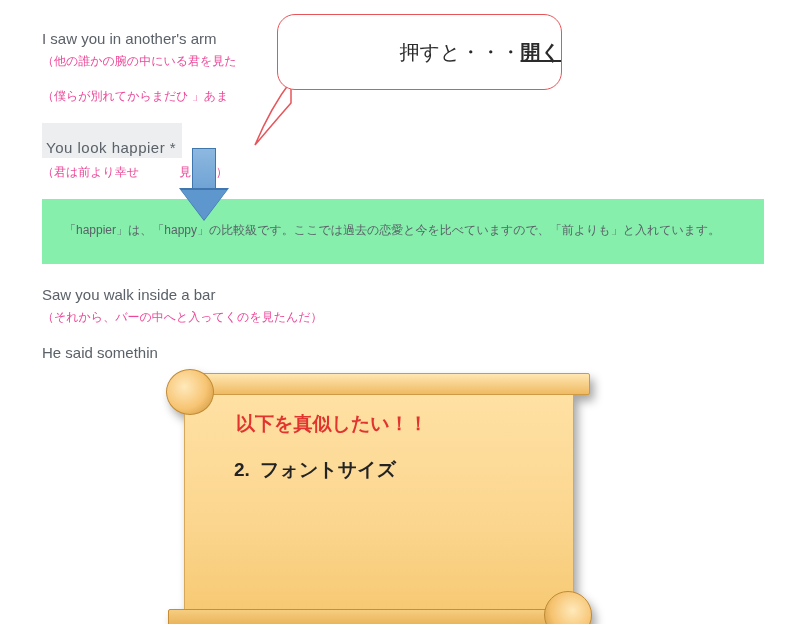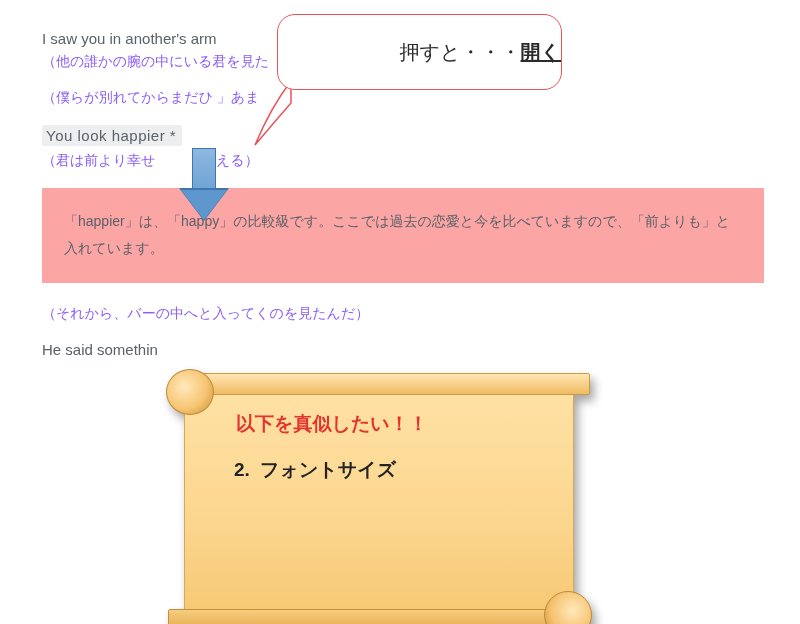--- a/index.html
+++ b/index.html
@@ -1,25 +1,25 @@
 <!DOCTYPE html>
 <html><head>
 <meta charset="utf-8">
 <style>
   html,body{margin:0;padding:0;width:800px;height:624px;background:#fff;
     font-family:"Hiragino Sans","Yu Gothic","Meiryo",sans-serif;overflow:hidden;}
   .stage{position:relative;width:768px;height:624px;}
   .content{position:absolute;left:42px;top:30px;width:720px;color:#555b62;}
   .en{font-size:15px;color:#5b6168;margin:0 0 6px 0;}
-  .ja{font-size:14px;color:#8b5cf6;margin:0 0 18px 0;}
+  .ja{font-size:12px;color:#ec4899;margin:0 0 18px 0;}
   .block{margin:0 0 2px 0;}
   .hlRow{display:flex;align-items:flex-start;}
-  .hl{background:#eceeef;color:#5b6168;font-size:15px;padding:2px 6px 2px 4px;
+  .hl{background:#eceeef;color:#5b6168;font-size:15px;padding:16px 6px 2px 4px;
     display:inline-block;letter-spacing:0.5px;}
-  .noteBox{background:#fca5a5;color:#5b6168;font-size:14px;line-height:1.9;
+  .noteBox{background:#86efac;color:#5b6168;font-size:12px;line-height:1.9;
     padding:20px 22px 22px 22px;margin:8px 0 22px 0;width:678px;}
   
   .bubble{position:absolute;left:277px;top:14px;width:283px;height:74px;
     border:1.5px solid #e7555a;border-radius:18px;background:#fff;z-index:30;
     display:flex;align-items:center;justify-content:flex-end;}
   .bubbleText{font-size:20px;color:#2b2b2b;}
   .bubbleText .bold{font-weight:700;}
   .tail{position:absolute;z-index:29;left:253px;top:79px;width:40px;height:70px;
     pointer-events:none;}
   
@@ -74,20 +74,21 @@
     <div class="block">
       <div class="hlRow">
         <span class="hl">You look happier *</span>
       </div>
       <p class="ja" style="margin-top:6px;white-space:pre;">（君は前より幸せ            見える）</p>
     </div>
 
     <div class="noteBox">「happier」は、「happy」の比較級です。ここでは過去の恋愛と今を比べていますので、「前よりも」と入れています。</div>
 
     <div class="block">
+      <p class="en">Saw you walk inside a bar</p>
       <p class="ja">（それから、バーの中へと入ってくのを見たんだ）</p>
     </div>
     <div class="block">
       <p class="en">He said somethin</p>
     </div>
   </div>
 
   <svg class="tail" viewBox="0 0 40 70">
     <path d="M38 2 Q18 28 2 66 Q24 40 38 24 Z" fill="#ffffff" stroke="#e7555a" stroke-width="1.5"></path>
   </svg>

